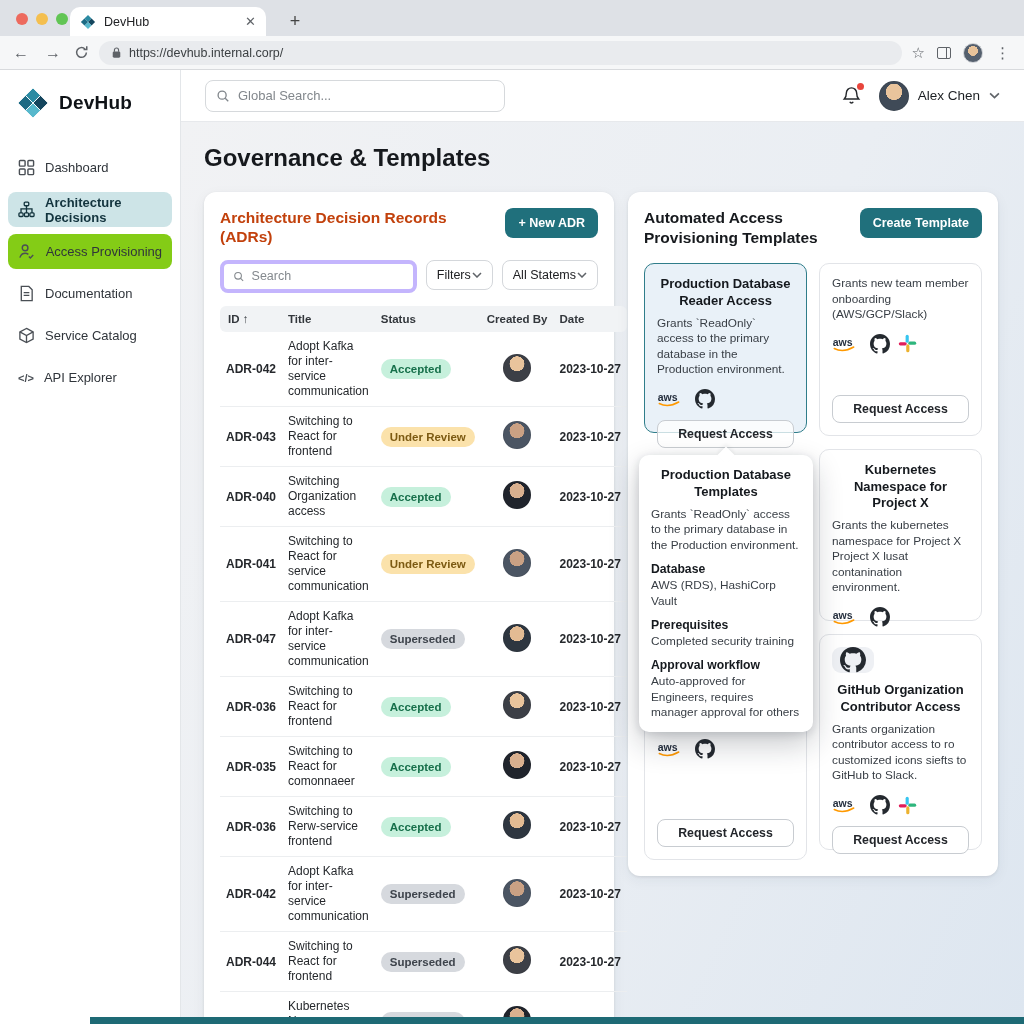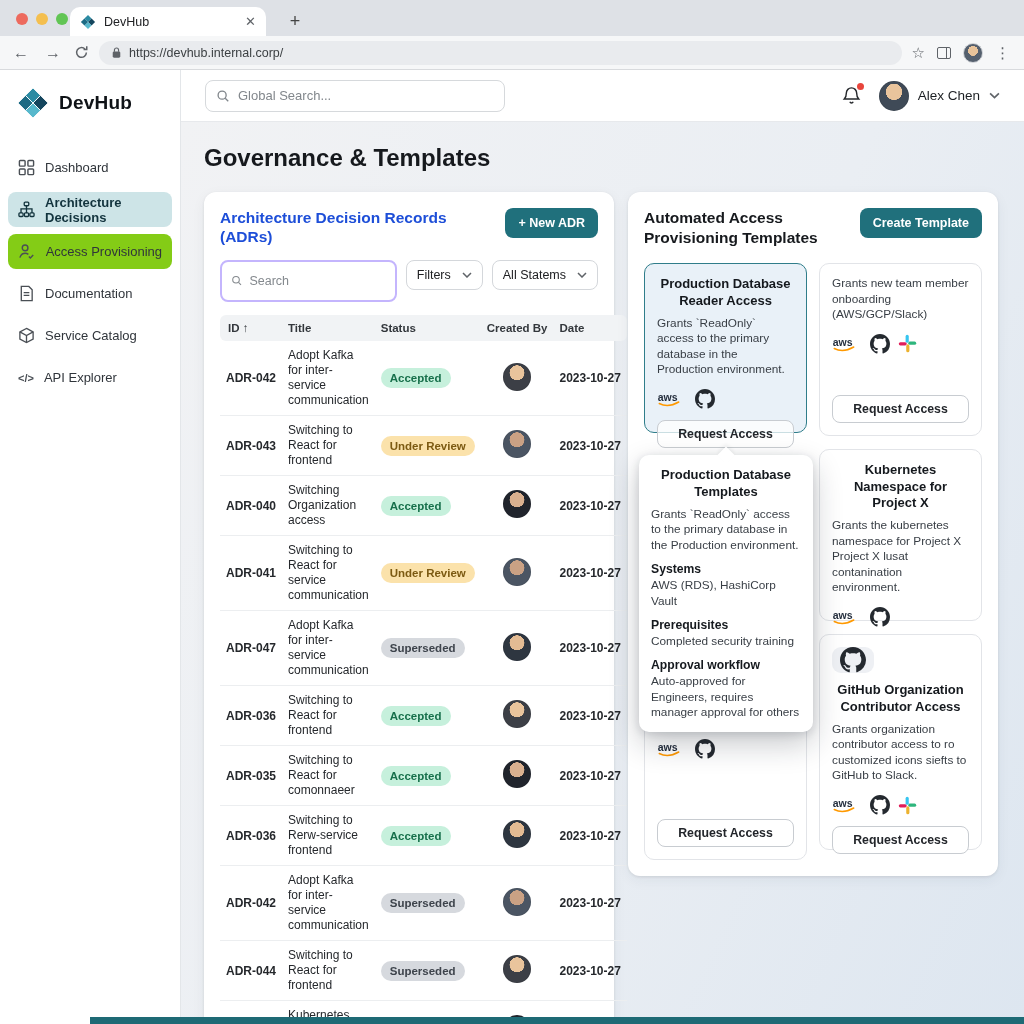--- a/index.html
+++ b/index.html
@@ -48,27 +48,27 @@
   .user-name { font-size:13.5px; color:#1c1f23; }
 
   .main { position:absolute; top:122px; left:181px; right:0; bottom:0; background:linear-gradient(115deg,#f1f2f4 0%,#eaeef3 55%,#dde6f0 100%); padding:20px 23px; }
   .page-title { font-size:24px; font-weight:bold; color:#16191d; margin:2px 0 20px 0; }
   .panels { display:flex; gap:14px; align-items:flex-start; }
 
   
   .card-panel { background:#fff; border-radius:12px; box-shadow:0 1px 3px rgba(0,0,0,.09), 0 4px 14px rgba(30,50,70,.06); padding:16px; }
   .adr-panel { width:410px; }
   .panel-head { display:flex; align-items:flex-start; justify-content:space-between; gap:10px; margin-bottom:13px; }
-  .panel-title { font-size:15.5px; font-weight:bold; color:#1d4ed8; line-height:1.25; }
+  .panel-title { font-size:15.5px; font-weight:bold; color:#c2410c; line-height:1.25; }
   .btn-teal { background:#20707c; color:#fff; border:none; border-radius:8px; font-size:12.5px; font-weight:bold; padding:8px 13px; white-space:nowrap; font-family:inherit; }
   .adr-controls { display:flex; gap:9px; margin-bottom:13px; }
-  .srch { flex:1; height:42px; border:2px solid #c4b5fd; border-radius:8px; display:flex; align-items:center; gap:7px; padding:0 9px;justify-content:flex-end; }
+  .srch { flex:1; height:33px; border:4px solid #c4b5fd; border-radius:8px; display:flex; align-items:center; gap:7px; padding:0 9px;justify-content:flex-end; }
   .srch input { border:none; outline:none; width:100%; font-size:12.5px; font-family:inherit; background:transparent; }
   .srch input::placeholder { color:#84898e; }
-  .dd { height:30px; border:1px solid #d4d7db; border-radius:8px; background:#fff; display:flex; align-items:center; gap:11px; padding:0 10px; font-size:12.5px; color:#202124; white-space:nowrap; font-family:inherit; }
+  .dd { height:30px; border:1px solid #d4d7db; border-radius:8px; background:#fff; display:flex; align-items:center; gap:1px; padding:0 10px; font-size:12.5px; color:#202124; white-space:nowrap; font-family:inherit; }
 
   table.adr { width:100%; border-collapse:collapse; }
   .adr thead th { background:#f1f3f5; font-size:11.5px; color:#33373c; text-align:left; padding:6px 6px; font-weight:bold; white-space:nowrap; }
   .adr thead th:first-child { border-radius:6px 0 0 6px; padding-left:8px; }
   .adr thead th:last-child { border-radius:0 6px 6px 0; }
   .adr tbody td { border-top:1px solid #eceef0; padding:7px 6px; font-size:12px; color:#25282c; vertical-align:middle; height:43px; }
   .adr tbody tr:first-child td { border-top:none; }
   .c-id { font-weight:bold; color:#1d2025; white-space:nowrap; width:54px; }
   .c-title { width:122px; line-height:1.25; }
   .c-status { width:80px; }
@@ -406,21 +406,21 @@
                 <svg width="20" height="20" viewBox="0 0 16 16">
                     <path fill="#24292f" d="M8 0C3.58 0 0 3.58 0 8c0 3.54 2.29 6.53 5.47 7.59.4.07.55-.17.55-.38 0-.19-.01-.82-.01-1.49-2.01.37-2.53-.49-2.69-.94-.09-.23-.48-.94-.82-1.13-.28-.15-.68-.52-.01-.53.63-.01 1.08.58 1.23.82.72 1.21 1.87.87 2.33.66.07-.52.28-.87.51-1.07-1.78-.2-3.64-.89-3.64-3.95 0-.87.31-1.59.82-2.15-.08-.2-.36-1.02.08-2.12 0 0 .67-.21 2.2.82.64-.18 1.32-.27 2-.27s1.36.09 2 .27c1.53-1.04 2.2-.82 2.2-.82.44 1.1.16 1.92.08 2.12.51.56.82 1.27.82 2.15 0 3.07-1.87 3.75-3.65 3.95.29.25.54.73.54 1.48 0 1.07-.01 1.93-.01 2.2 0 .21.15.46.55.38A8.01 8.01 0 0 0 16 8c0-4.42-3.58-8-8-8z"></path>
                   </svg>
               </div>
               <button class="btn-request">Request Access</button>
             </div>
 
             <div class="popover">
               <div class="tcard-title">Production Database Templates</div>
               <div class="tcard-desc">Grants `ReadOnly` access to the primary database in the Production environment.</div>
-              <div class="pop-sec-h">Systems</div>
+              <div class="pop-sec-h">Database</div>
               <div class="pop-sec-b">AWS (RDS), HashiCorp Vault</div>
               <div class="pop-sec-h">Prerequisites</div>
               <div class="pop-sec-b">Completed security training</div>
               <div class="pop-sec-h">Approval workflow</div>
               <div class="pop-sec-b">Auto-approved for Engineers, requires manager approval for others</div>
             </div>
           </div>
         </div>
 
         <div class="col">

